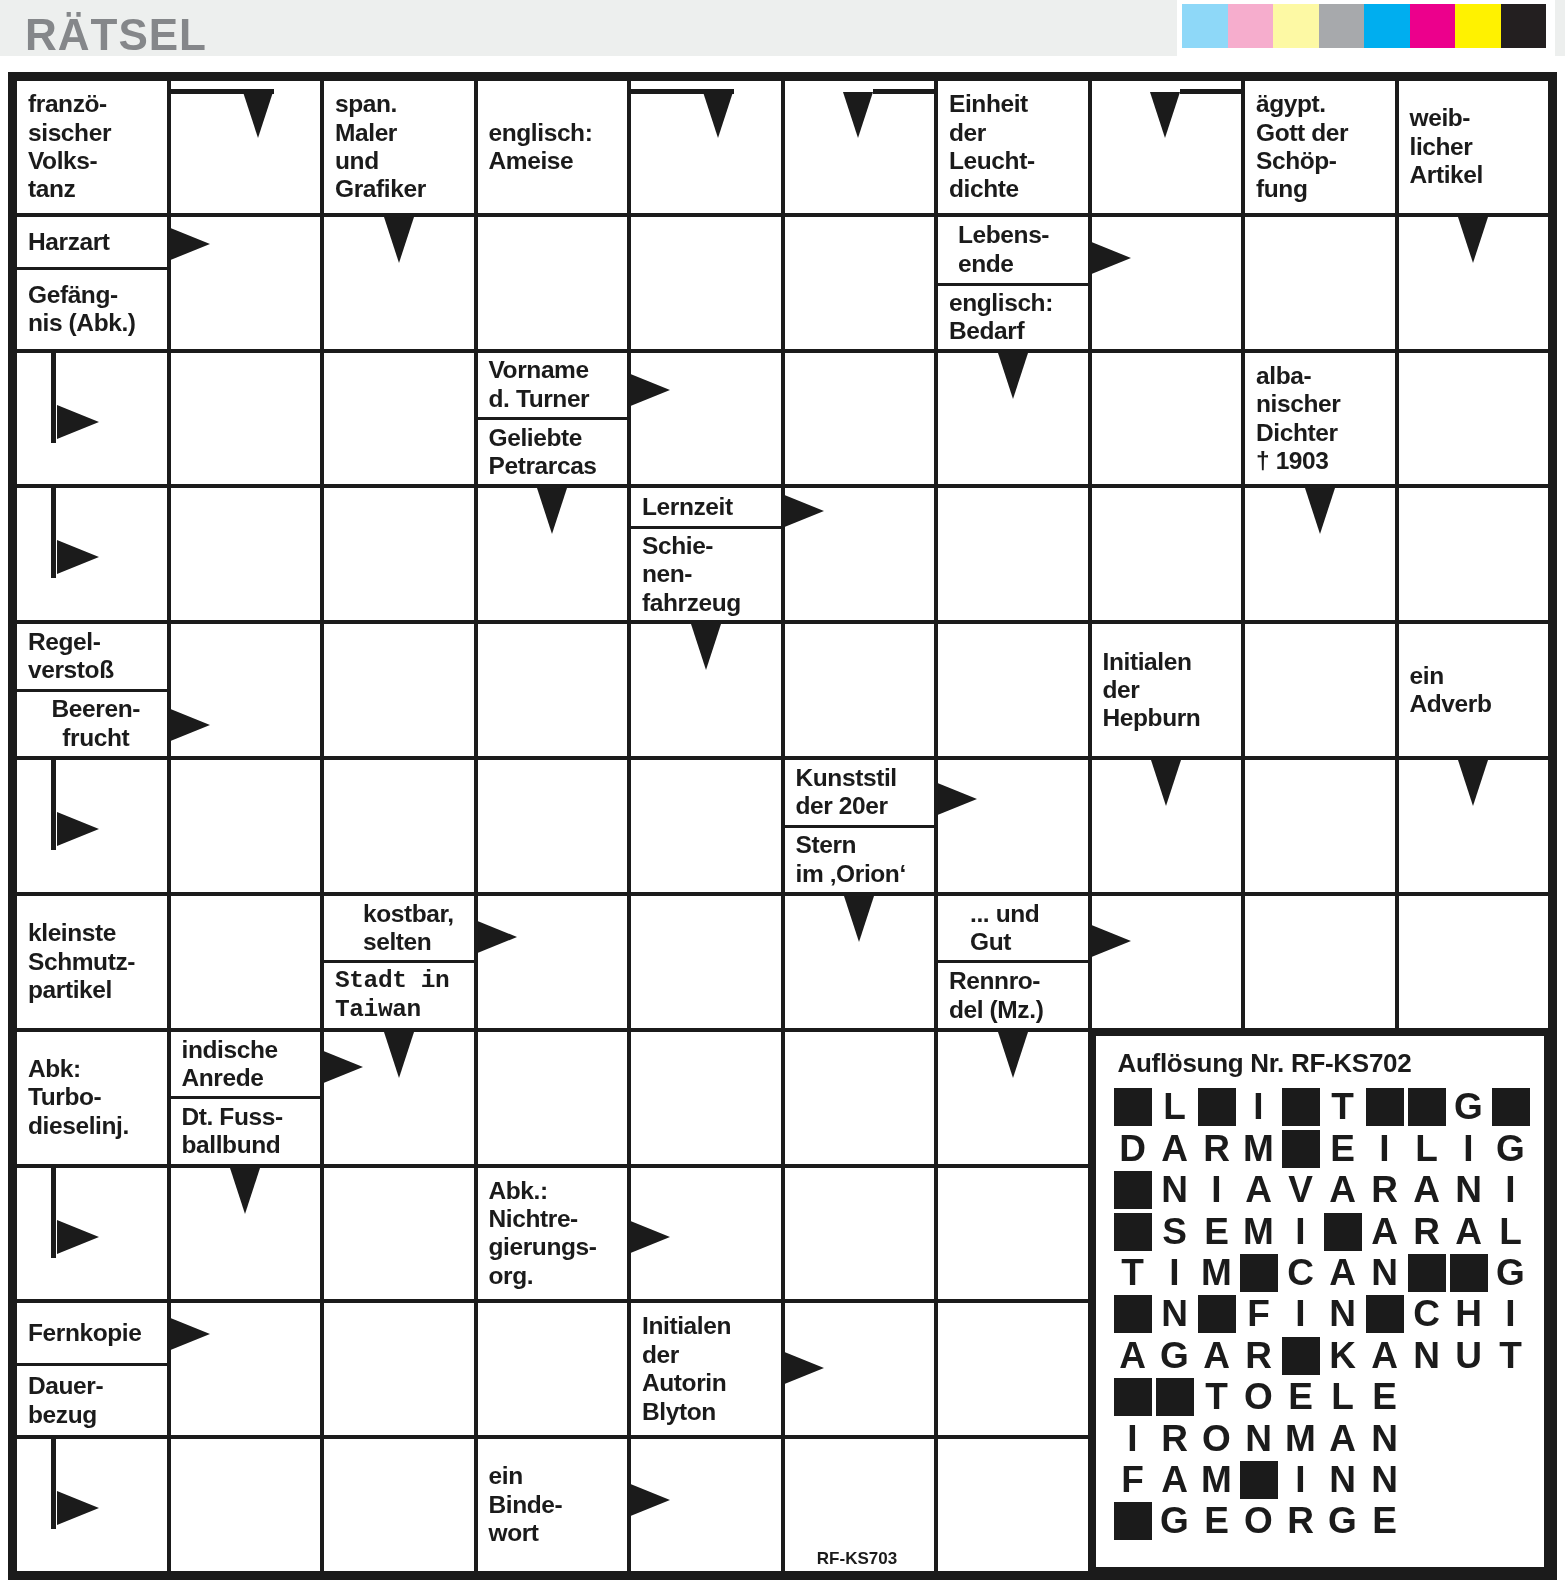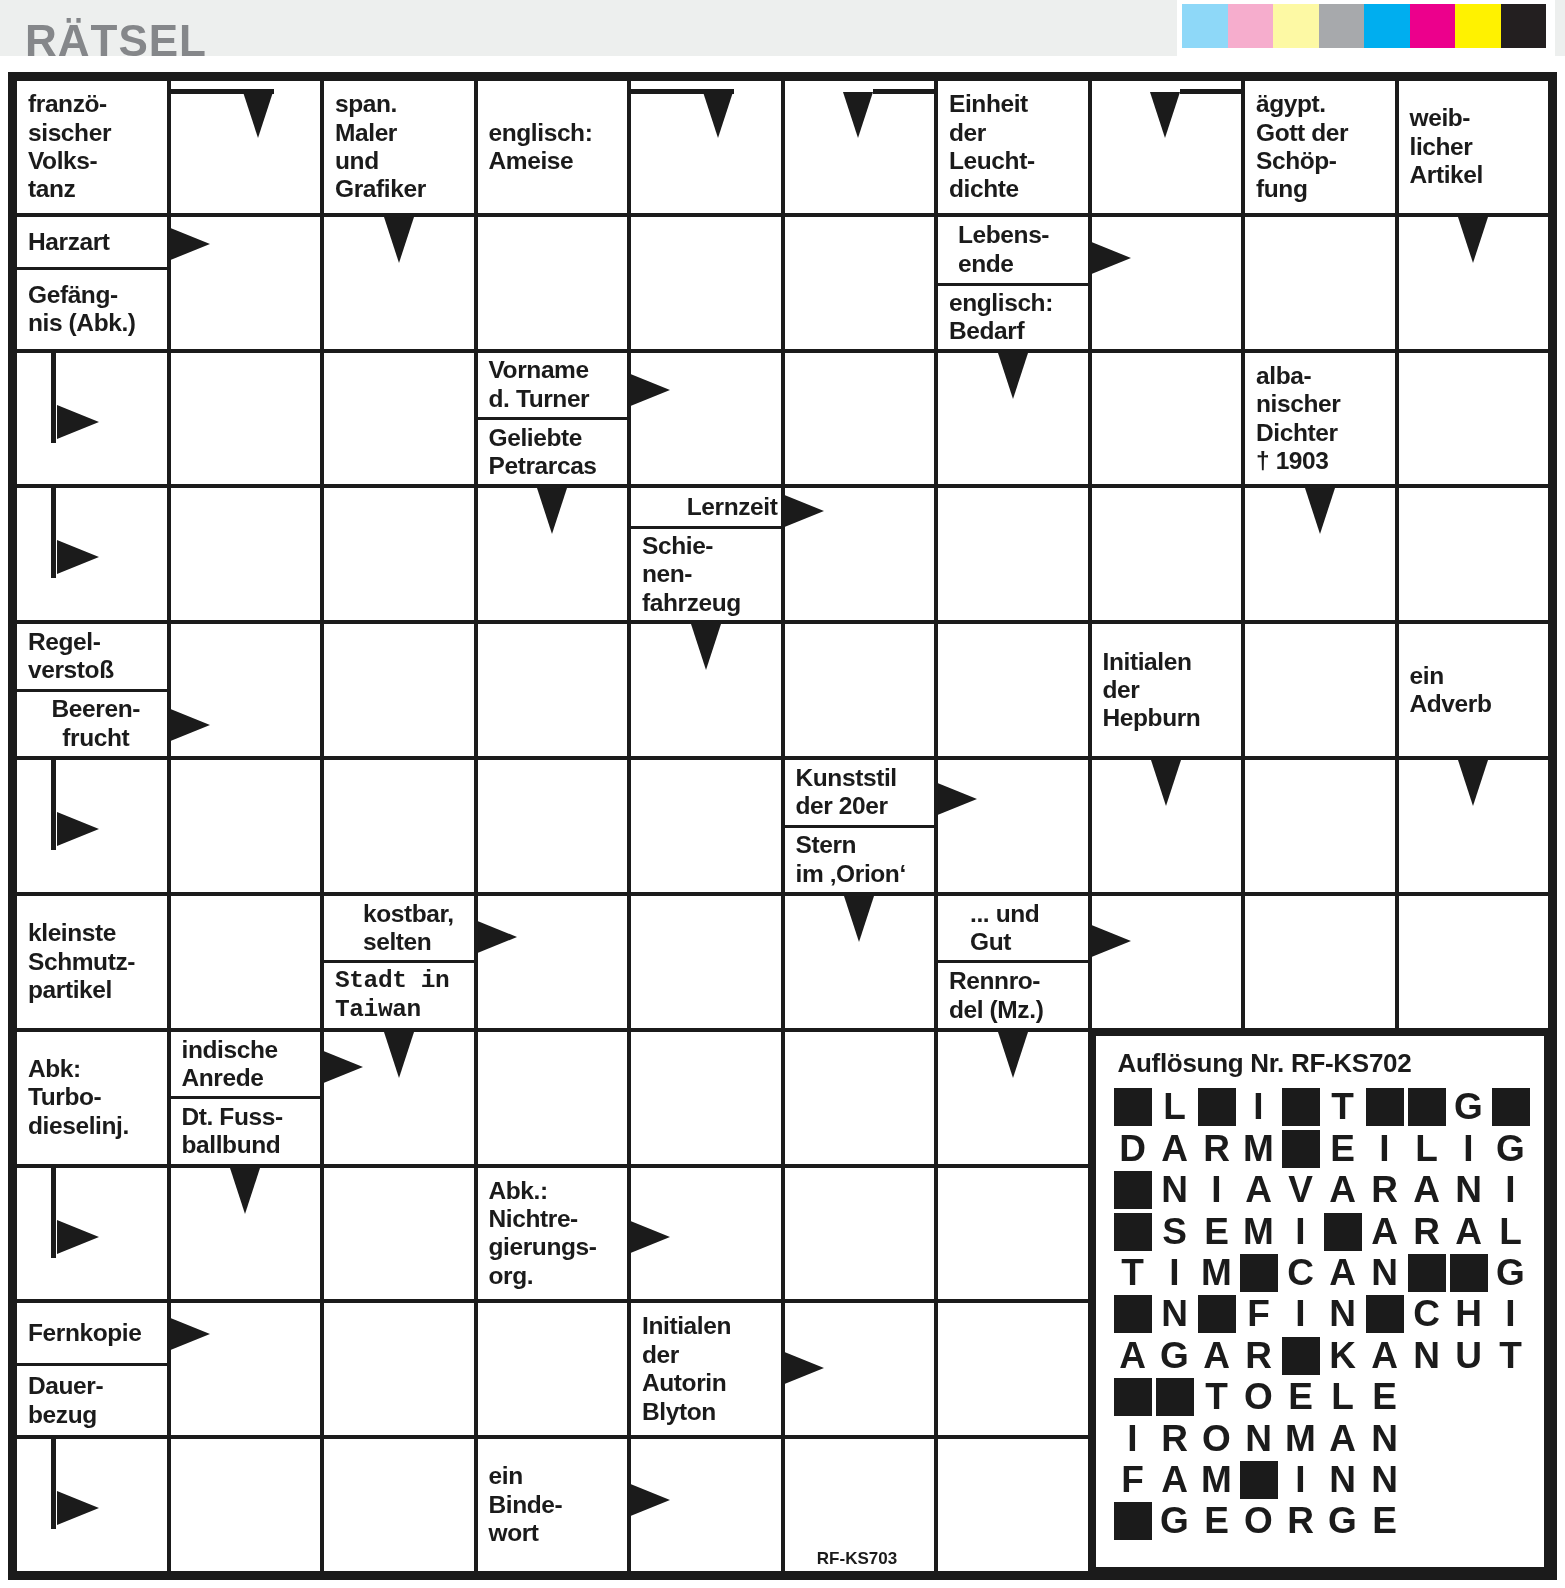--- a/index.html
+++ b/index.html
@@ -1,20 +1,20 @@
 <!DOCTYPE html>
 <html><head>
 <meta charset="utf-8">
 <style>
   html,body{margin:0;padding:0;background:#fff}
   body{width:1565px;height:1588px;position:relative;font-family:"Liberation Sans","DejaVu Sans",sans-serif;color:#1b1b1b}
   :root{--ink:#1b1b1b}
 
   .masthead{position:absolute;left:0;top:0;width:1565px;height:56px;background:#edefee}
-  .masthead-title{position:absolute;left:25px;top:16px;font-size:44px;font-weight:bold;color:#85878a;letter-spacing:1px}
+  .masthead-title{position:absolute;left:25px;top:10px;font-size:44px;font-weight:bold;color:#85878a;letter-spacing:1px}
   .color-strip{position:absolute;left:1177px;top:0;width:378px;height:56px;background:#fff;display:flex;padding:4px 0 0 5px;box-sizing:border-box}
   .swatch{width:45.5px;height:44px}
 
   #cw-grid{position:absolute;left:8px;top:72px;width:1549px;height:1508px;background:#fff;
     border:7px solid var(--ink);box-sizing:border-box;
     display:grid;grid-template-columns:repeat(10,1fr);grid-template-rows:repeat(11,1fr)}
   .cell{border:2px solid var(--ink);background:#fff;box-sizing:border-box;overflow:hidden}
   .clue{display:flex;flex-direction:column}
   .clue-part{display:flex;flex-direction:column;justify-content:center;padding:3px 3px 3px 11px;
     font-weight:bold;font-size:24.5px;line-height:1.16;letter-spacing:-0.4px;color:var(--ink)}
@@ -323,21 +323,21 @@
         <div>Dichter</div>
         <div>† 1903</div>
       </div>
     </div>
     <div class="cell" style="grid-area: 3 / 10;"></div>
     <div class="cell" style="grid-area: 4 / 1;"></div>
     <div class="cell" style="grid-area: 4 / 2;"></div>
     <div class="cell" style="grid-area: 4 / 3;"></div>
     <div class="cell" style="grid-area: 4 / 4;"></div>
     <div class="cell clue" style="grid-area: 4 / 5;">
-      <div class="clue-part" style="flex: 30 1 0%; align-items: flex-end;">
+      <div class="clue-part" style="flex: 30 1 0%;">
         <div>Lernzeit</div>
       </div>
       <div class="clue-part" style="flex: 70 1 0%;">
         <div>Schie-</div>
         <div>nen-</div>
         <div>fahrzeug</div>
       </div>
     </div>
     <div class="cell" style="grid-area: 4 / 6;"></div>
     <div class="cell" style="grid-area: 4 / 7;"></div>

